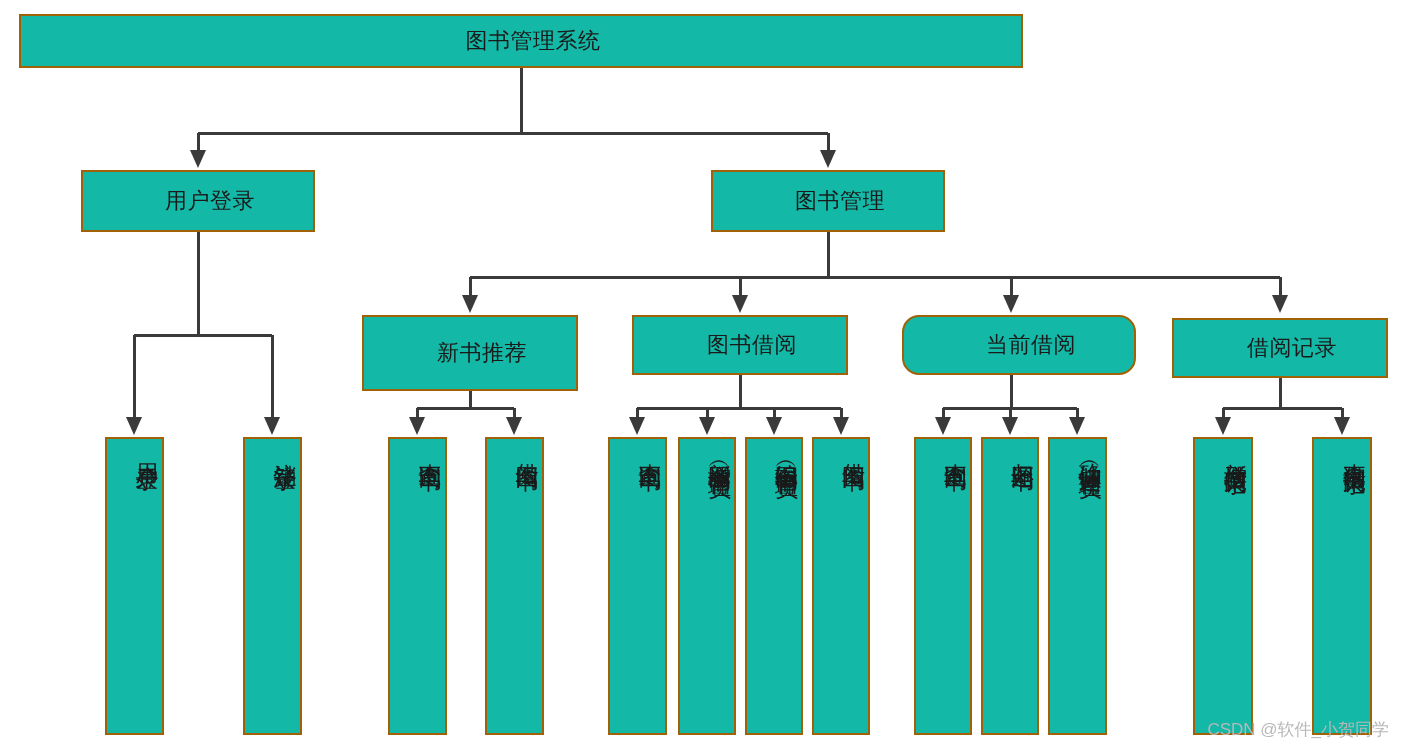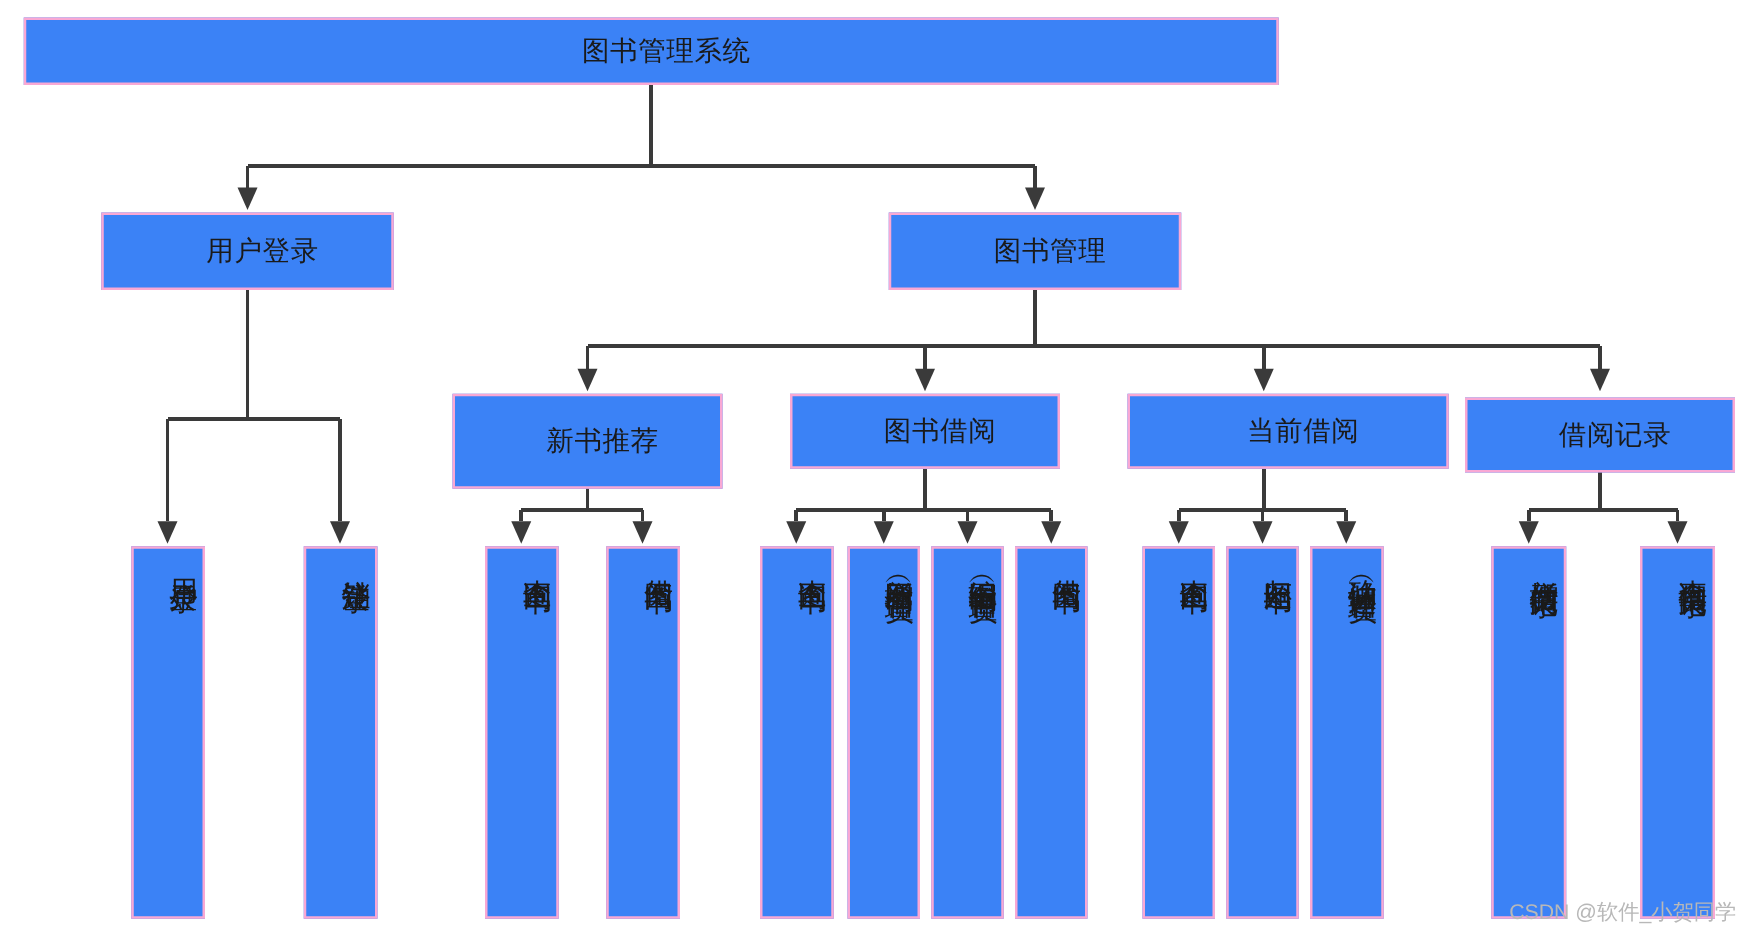--- a/index.html
+++ b/index.html
@@ -20,22 +20,22 @@
   #diagram-svg {
     position: absolute;
     left: 0;
     top: 0;
     width: 1405px;
     height: 747px;
   }
   .node-box {
     position: absolute;
     box-sizing: border-box;
-    background: #3b82f6;
-    border: 2px solid #f9a8d4;
+    background: #14b8a6;
+    border: 2px solid #a16207;
     display: flex;
     align-items: center;
     justify-content: center;
     overflow: hidden;
     padding-left: 24px;
   }
   .node-label {
     color: #1a1a1a;
     line-height: 1.12;
     text-align: center;
@@ -134,21 +134,21 @@
       </div>
       <div class="node-box horizontal" style="left: 711px; top: 170px; width: 234px; height: 62px; align-items: center;">
         <div class="node-label">图书管理</div>
       </div>
       <div class="node-box horizontal" style="left: 362px; top: 315px; width: 216px; height: 76px; font-family: Liberation Serif, serif;">
         <div class="node-label">新书推荐</div>
       </div>
       <div class="node-box horizontal" style="left: 632px; top: 315px; width: 216px; height: 60px;">
         <div class="node-label">图书借阅</div>
       </div>
-      <div class="node-box horizontal" style="left: 902px; top: 315px; width: 257px; height: 60px;">
+      <div class="node-box horizontal" style="left: 902px; top: 315px; width: 234px; height: 60px; border-radius: 17px;">
         <div class="node-label">当前借阅</div>
       </div>
       <div class="node-box horizontal" style="left: 1172px; top: 318px; width: 216px; height: 60px;">
         <div class="node-label">借阅记录</div>
       </div>
       <div class="node-box vertical" style="left: 105px; top: 437px; width: 59px; height: 298px;">
         <div class="node-label">用户登录</div>
       </div>
       <div class="node-box vertical" style="left: 243px; top: 437px; width: 59px; height: 298px;">
         <div class="node-label">注销登录</div>

